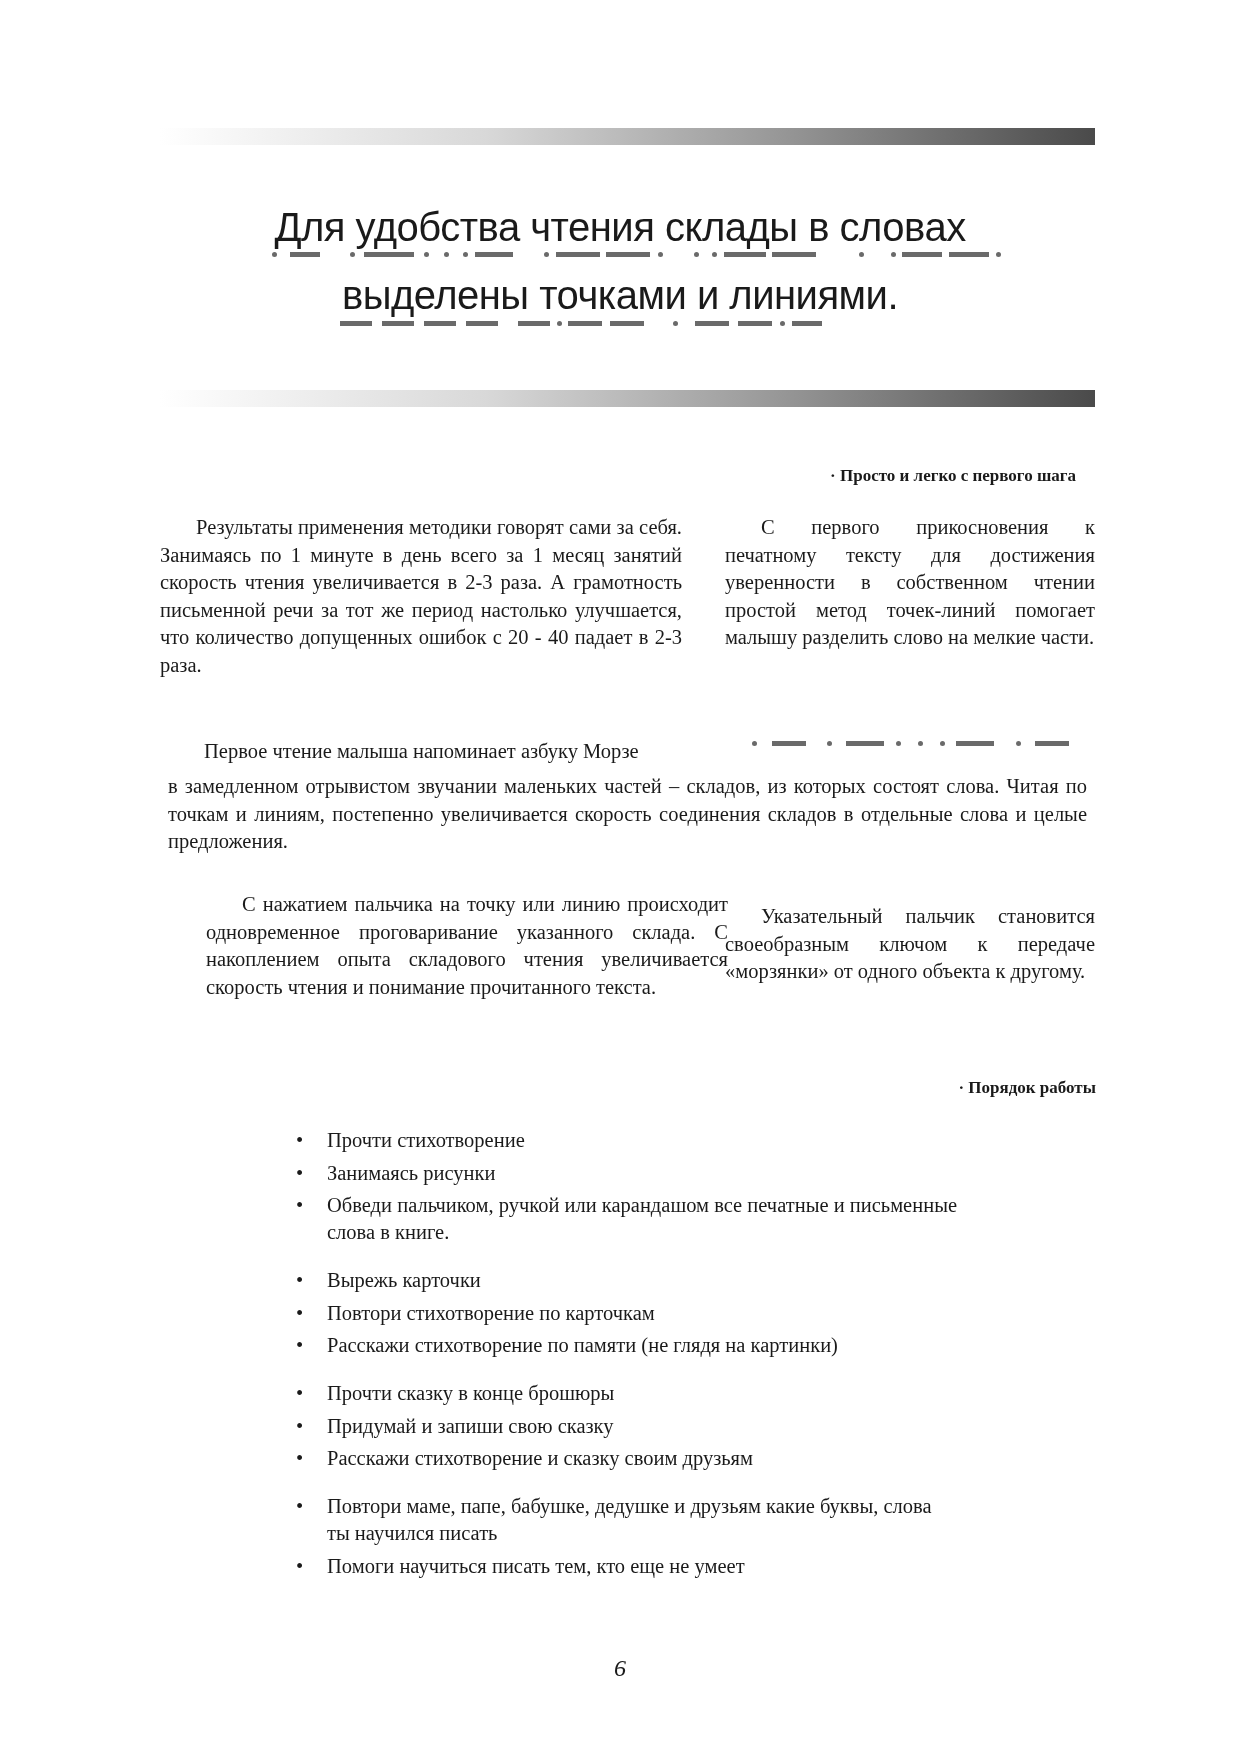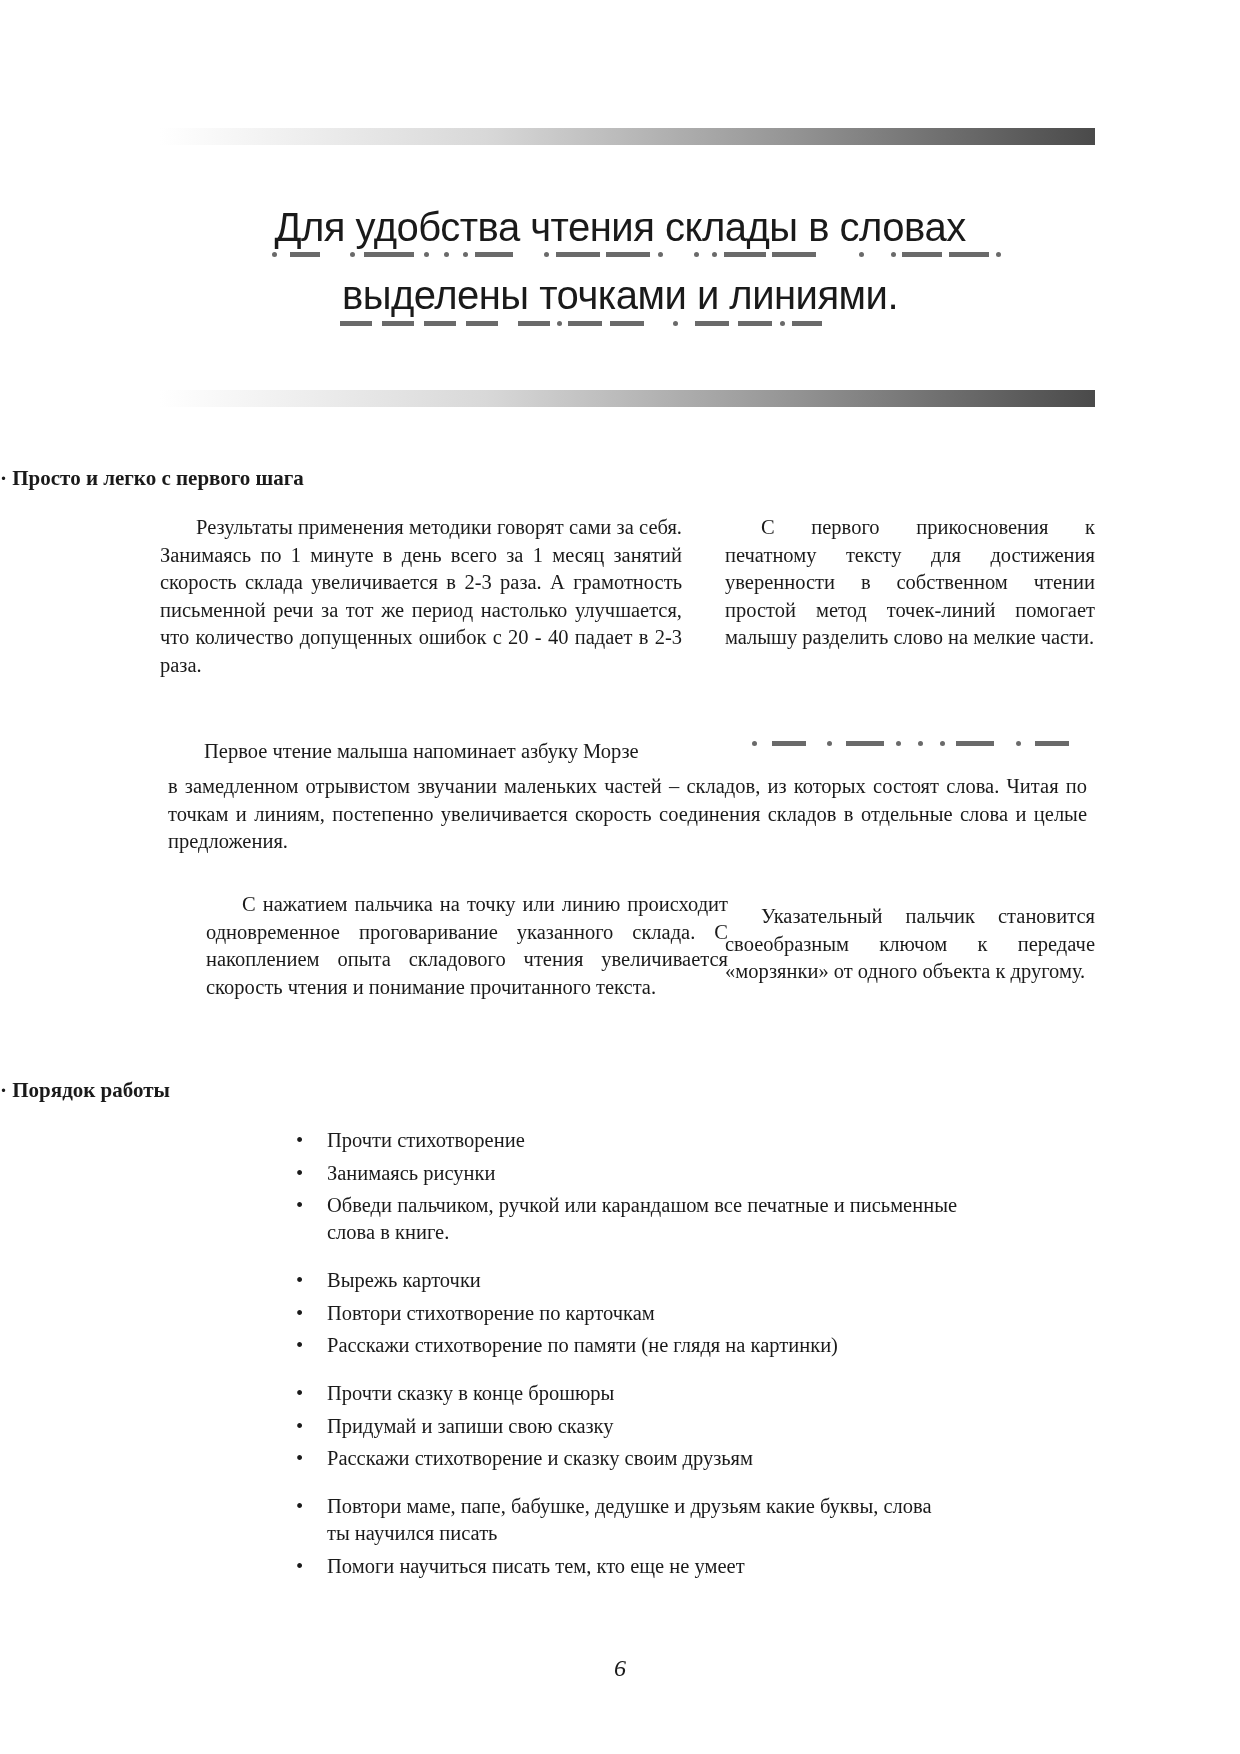--- a/index.html
+++ b/index.html
@@ -7,22 +7,22 @@
          font-family: "Liberation Serif", serif; color: #1a1a1a; }
   .gbar { position: absolute; left: 160px; width: 935px; height: 17px;
           background: linear-gradient(to right, #ffffff 0%, #d8d8d8 35%, #9a9a9a 65%, #4a4a4a 100%); }
   .title-line { position: absolute; left: 0; width: 1240px; text-align: center;
                 font-family: "Liberation Sans", sans-serif; font-size: 40px; color: #1a1a1a;
                 letter-spacing: -0.5px; }
   .morse { position: absolute; height: 10px; }
   .morse span { position: absolute; top: 0; background: #6a6a6a; }
   .morse .dot { width: 5px; height: 5px; border-radius: 50%; top: 1px; }
   .morse .dash { height: 5px; top: 1px; }
-  .sec-head { position: absolute; left: 0; width: 1076px; text-align: left;
-              font-weight: bold; font-size: 21px; }
+  .sec-head { position: absolute; left: 0; width: 1076px; text-align: right;
+              font-weight: bold; font-size: 17px; }
   .col { position: absolute; font-size: 20.5px; line-height: 27.5px; text-align: justify; }
   .col p { margin: 0; text-indent: 36px; }
   .wide { position: absolute; left: 160px; width: 935px; font-size: 20.5px; line-height: 27.5px; text-align: justify; }
   .wide p { margin: 8px; text-indent: 36px; }
   b { font-weight: normal; }
   .list { position: absolute; left: 296px; width: 700px; font-size: 20.5px; }
   .li { position: relative; padding-left: 31px; line-height: 27px; margin-bottom: 5.5px; }
   .li .bullet { position: absolute; left: 0; top: 0; }
   .group { margin-bottom: 21px; }
   .pagenum { position: absolute; left: 0; width: 1240px; top: 1655px; text-align: center;
@@ -72,21 +72,21 @@
   <span class="dash" style="left:398px;width:34px"></span>
   <span class="dot" style="left:440px"></span>
   <span class="dash" style="left:452px;width:30px"></span>
 </div>
 
 <div class="gbar" style="top:390px;"></div>
 
 <div class="sec-head" style="top:466px;">· Просто и легко с первого шага</div>
 
 <div class="col" style="left:160px; top:514px; width:522px;">
-  <p><span>Результаты применения методики говорят сами за себя. Занимаясь </span><b>по 1 минуте в день</b><span> всего </span><b>за 1 месяц</b><span> занятий </span><b>скорость склада</b><span> увеличивается в 2-3 раза. А </span><b>грамотность письменной речи</b><span> за тот же период настолько улучшается, что количество допущенных ошибок  с 20 - 40 падает в 2-3 раза.</span></p>
+  <p><span>Результаты применения методики говорят сами за себя. Занимаясь </span><b>по 1 минуте в день</b><span> всего </span><b>за 1 месяц</b><span> занятий </span><b>скорость чтения</b><span> увеличивается в 2-3 раза. А </span><b>грамотность письменной речи</b><span> за тот же период настолько улучшается, что количество допущенных ошибок  с 20 - 40 падает в 2-3 раза.</span></p>
 </div>
 
 <div class="col" style="left:725px; top:514px; width:370px;">
   <p>С первого прикосновения к печатному тексту для достижения уверенности в собственном чтении простой метод точек-линий помогает малышу разделить слово на мелкие части.</p>
 </div>
 
 <div class="wide" style="top:730px;">
   <p style="text-align:left;"><span>Первое чтение малыша напоминает азбуку Морзе</span></p>
 </div>
 <div class="morse" style="left:752px; top:740px; width:330px;">
@@ -105,21 +105,21 @@
   <p style="text-indent:0;"><span>в замедленном отрывистом звучании маленьких частей – складов, из которых состоят слова. </span><b>Читая по точкам и линиям, постепенно увеличивается скорость соединения складов в отдельные слова и целые предложения.</b></p>
 </div>
 
 <div class="col" style="left:160px; top:891px; width:522px;margin-left:46px;">
   <p><span>С нажатием пальчика на точку или линию происходит одновременное проговаривание указанного склада. </span><b>С накоплением опыта складового чтения увеличивается скорость чтения и понимание прочитанного текста.</b></p>
 </div>
 <div class="col" style="left:725px; top:891px; width:370px;margin-top:12px;">
   <p>Указательный пальчик становится своеобразным ключом к передаче «морзянки» от одного объекта к другому.</p>
 </div>
 
-<div class="sec-head" style="top:1078px;">· Порядок работы</div>
+<div class="sec-head" style="top:1078px;padding-left:20px;">· Порядок работы</div>
 
 <div class="list" style="top:1127px;">
   <div class="group">
     <div class="li"><span class="bullet">•</span><b>Прочти</b><span> стихотворение</span></div>
     <div class="li"><span class="bullet">•</span><b>Занимаясь</b><span> рисунки</span></div>
     <div class="li" style="width:640px;"><span class="bullet">•</span><b>Обведи</b><span> пальчиком, ручкой или карандашом все печатные и письменные слова в книге.</span></div>
   </div>
   <div class="group">
     <div class="li"><span class="bullet">•</span><b>Вырежь</b><span> карточки</span></div>
     <div class="li"><span class="bullet">•</span><b>Повтори</b><span> стихотворение по карточкам</span></div>

